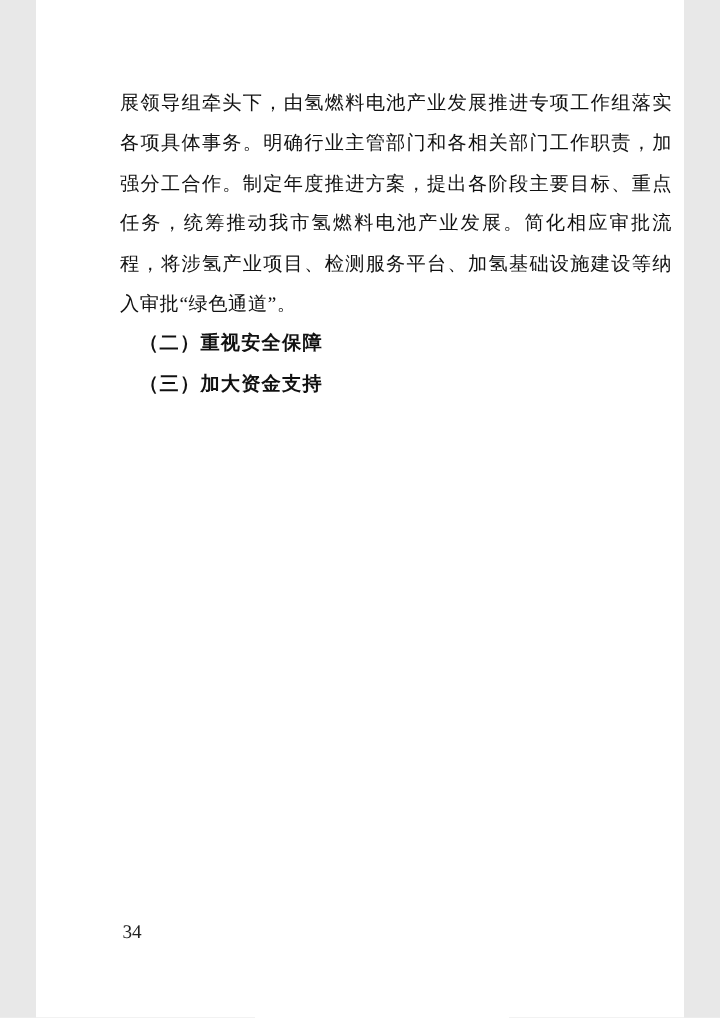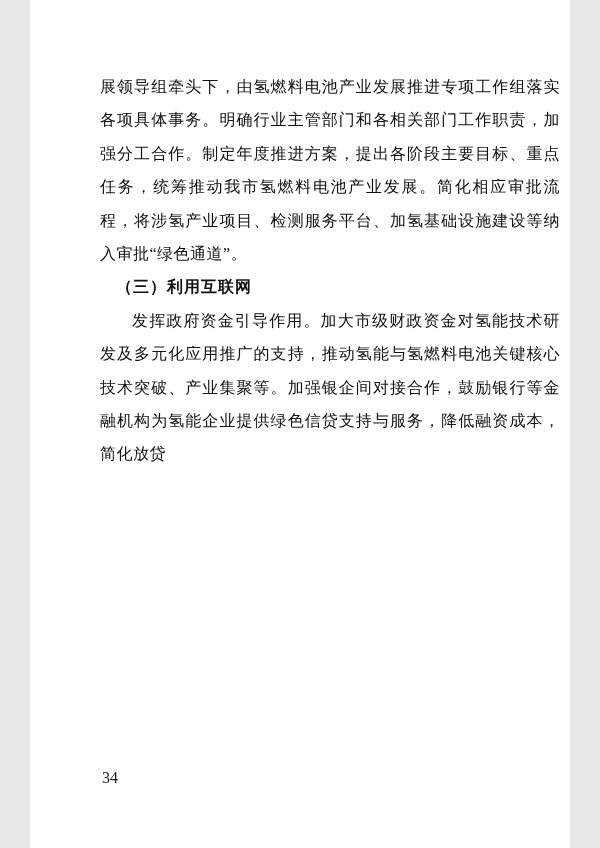--- a/index.html
+++ b/index.html
@@ -51,17 +51,17 @@
     line-height: 20px;
     color: #222222;
   }
 </style>
 </head>
 <body>
 
 <div class="page">
   <div class="content">
     <p class="para no-indent">展领导组牵头下，由氢燃料电池产业发展推进专项工作组落实各项具体事务。明确行业主管部门和各相关部门工作职责，加强分工合作。制定年度推进方案，提出各阶段主要目标、重点任务，统筹推动我市氢燃料电池产业发展。简化相应审批流程，将涉氢产业项目、检测服务平台、加氢基础设施建设等纳入审批“绿色通道”。</p>
-    <h3 class="heading">（三）利用互联网</h3>
-    <p class="para">发挥政府资金引导作用。加大市级财政资金对氢能技术研发及多元化应用推广的支持，推动氢能与氢燃料电池关键核心技术突破、产业集聚等。加强银企间对接合作，鼓励银行等金融机构为氢能企业提供绿色信贷支持与服务，降低融资成本，简化放贷</p>
+    <h3 class="heading">（二）重视安全保障</h3>
+    <h3 class="heading">（三）加大资金支持</h3>
   </div>
   <div class="page-number">34</div>
 </div>
 
 </body></html>

